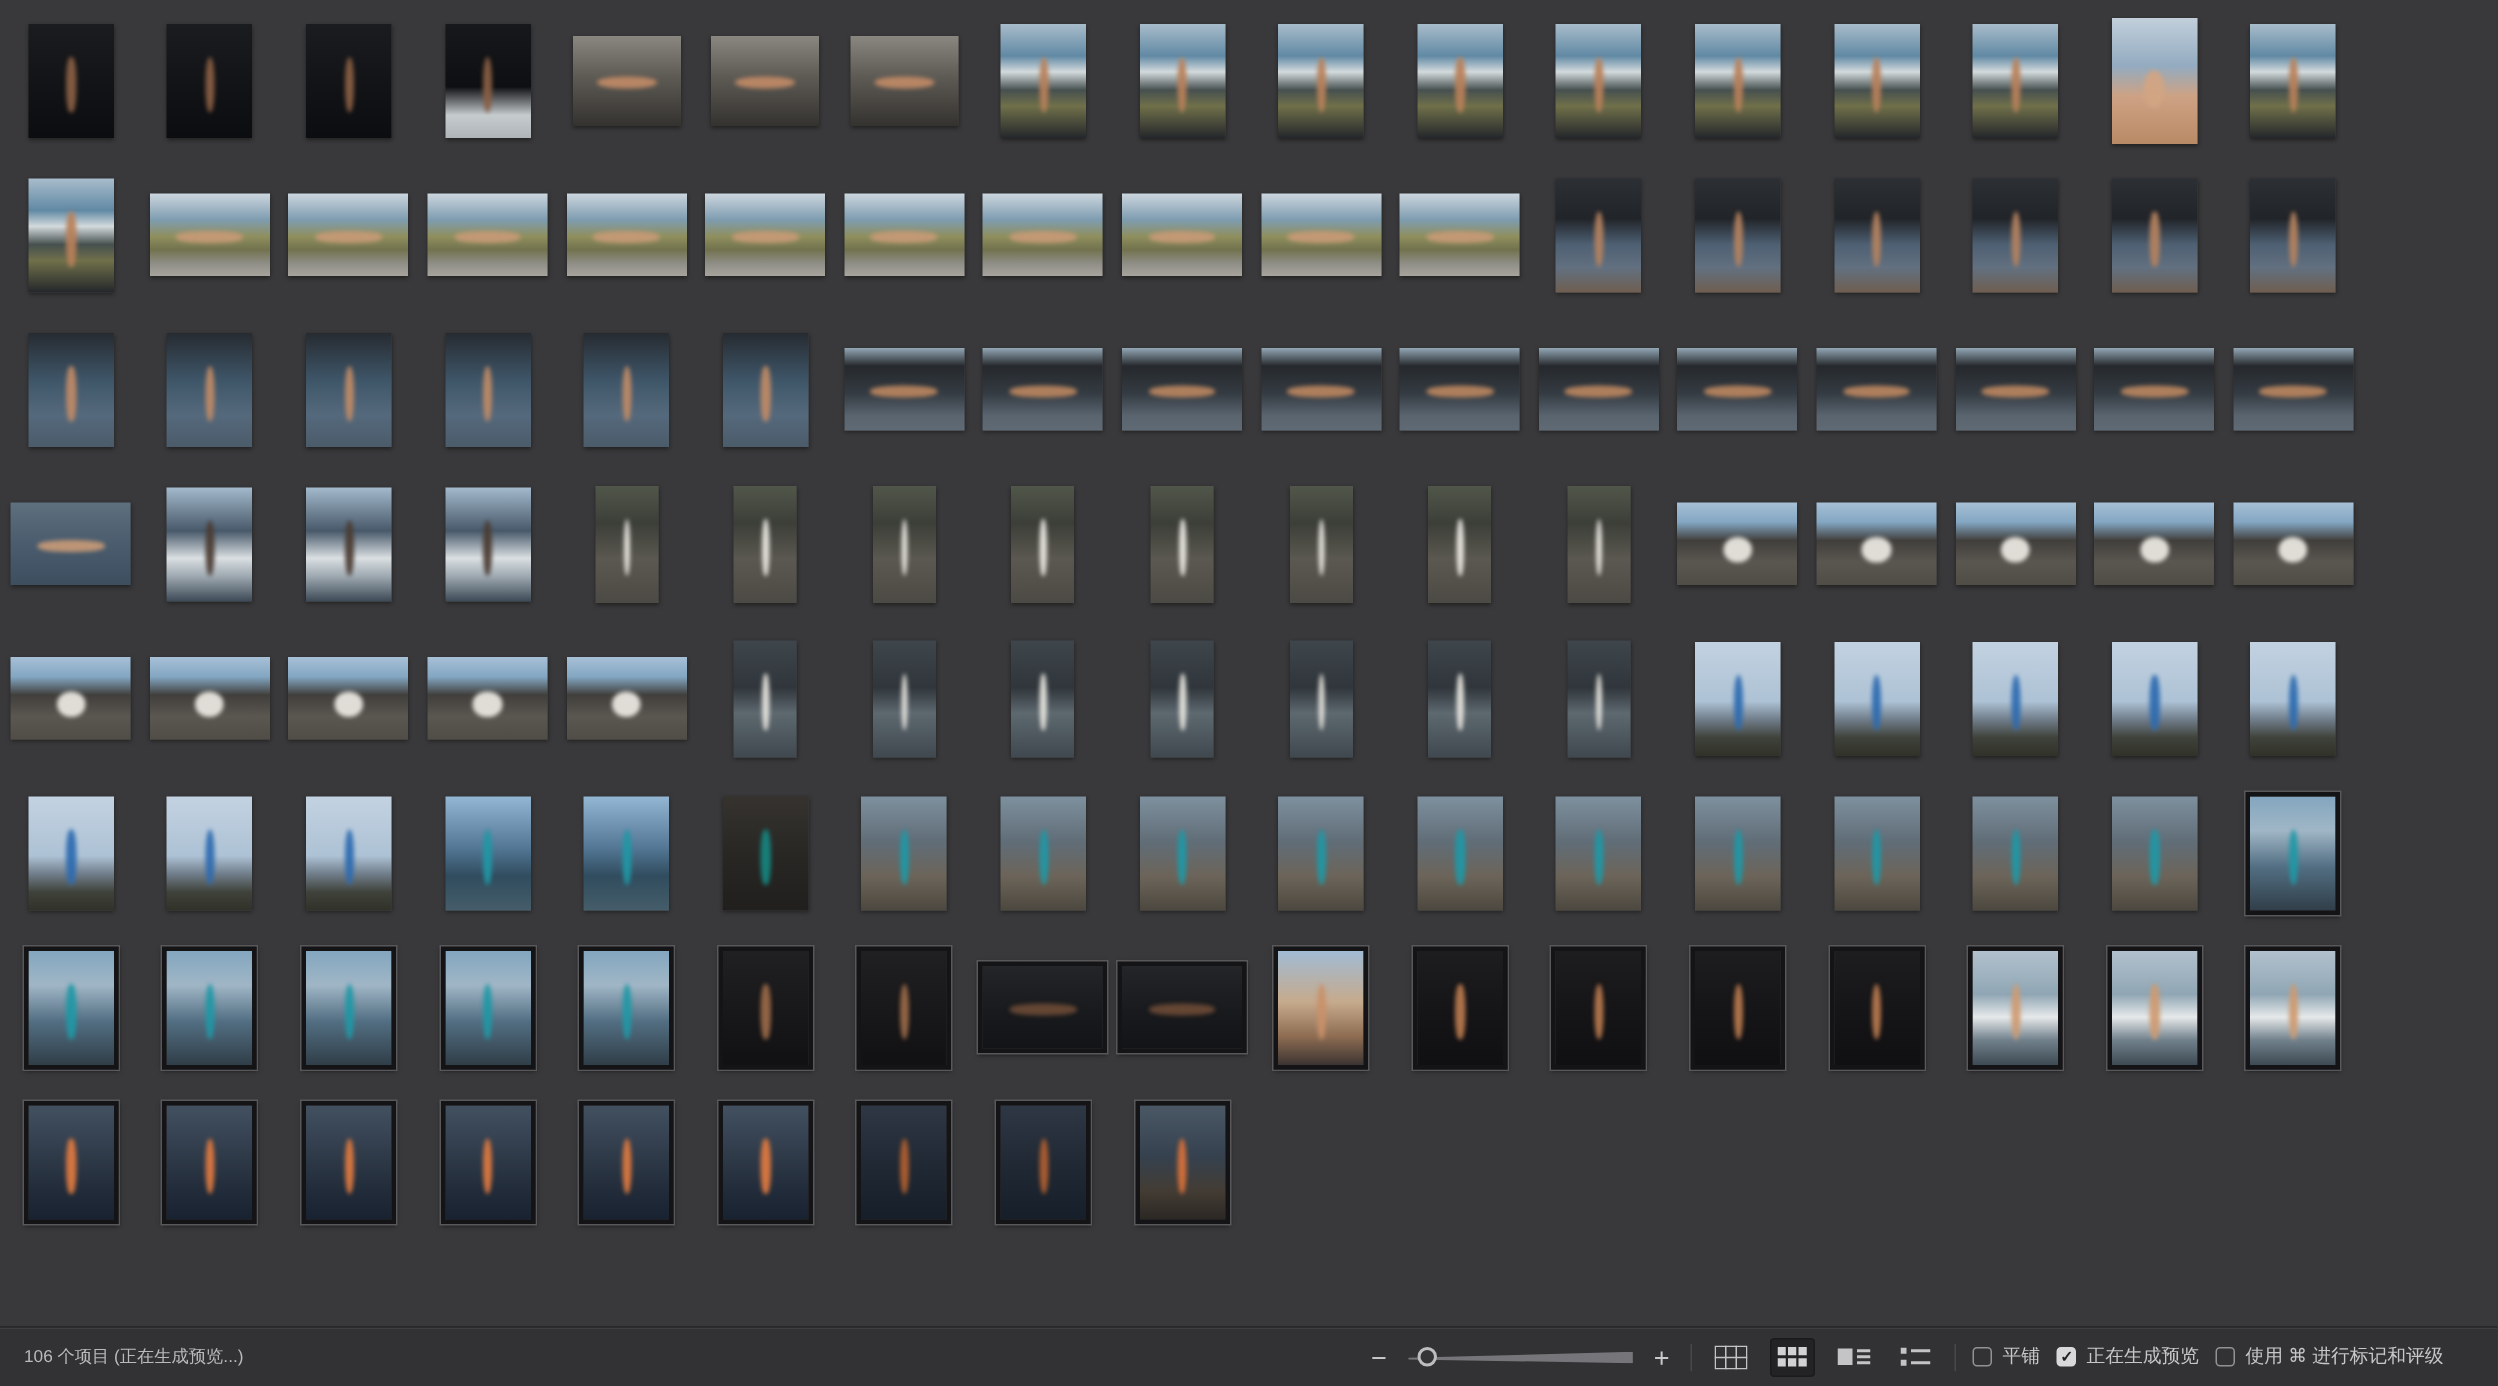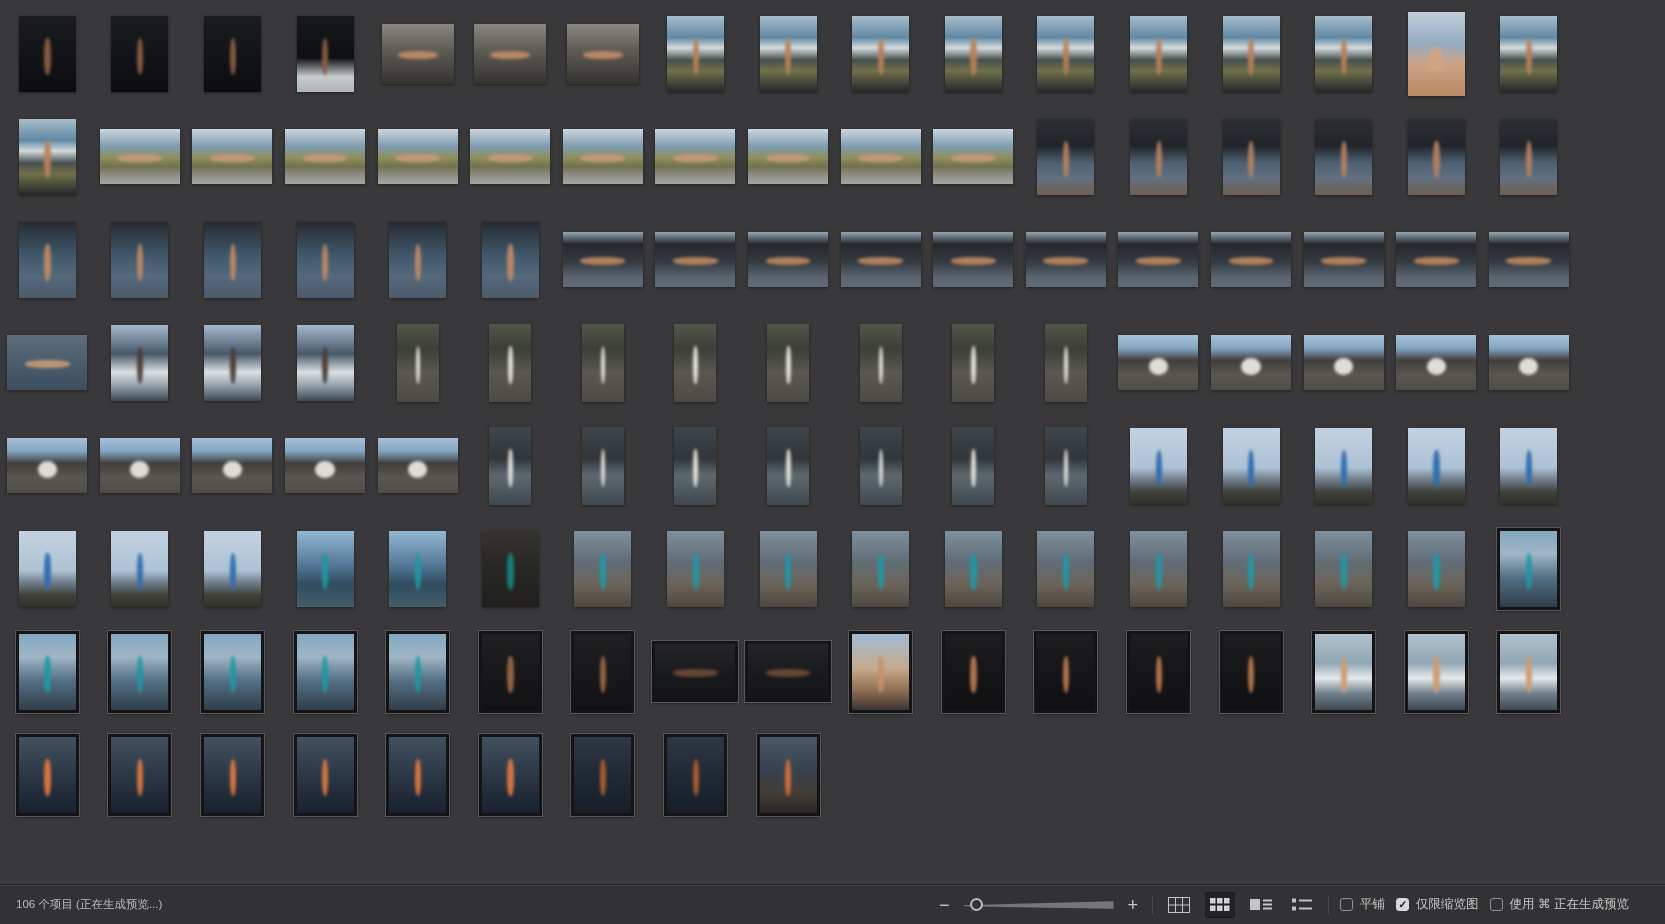--- a/index.html
+++ b/index.html
@@ -771,21 +771,21 @@
 
     <div class="vsep"></div>
 
     <div class="opt">
       <span class="checkbox"></span>
       <span class="opt-label">平铺</span>
     </div>
 
     <div class="opt">
       <span class="checkbox checked"></span>
-      <span class="opt-label">仅限缩览图</span>
+      <span class="opt-label">正在生成预览</span>
     </div>
 
     <div class="opt">
       <span class="checkbox"></span>
-      <span class="opt-label">使用 ⌘ 正在生成预览</span>
+      <span class="opt-label">使用 ⌘ 进行标记和评级</span>
     </div>
   </div>
 </div>
 
 </body></html>

